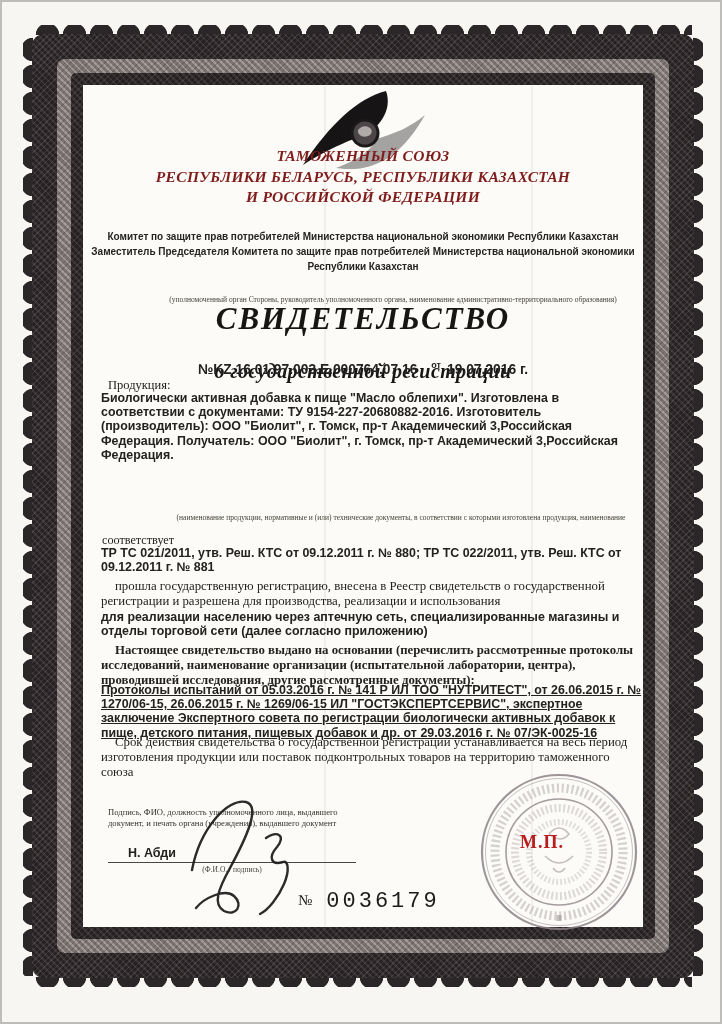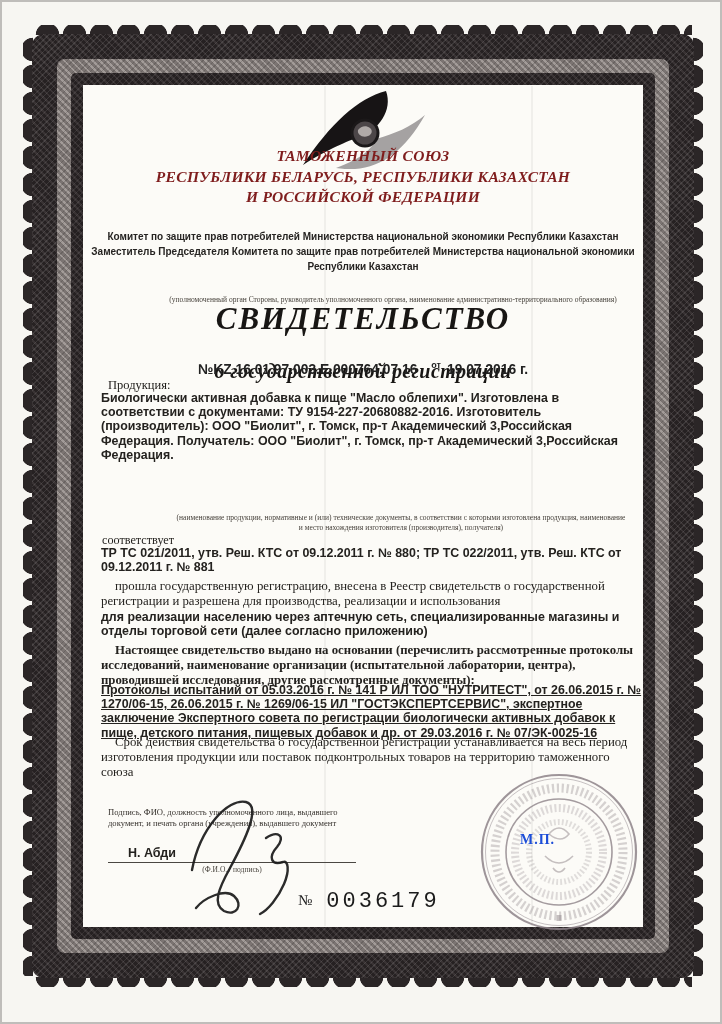--- a/index.html
+++ b/index.html
@@ -89,21 +89,21 @@
   .basis-text { top:641px;font-weight:bold; }
   .protocols-text { top:681px;text-decoration:underline; }
   .validity-text { top:733px; }
 
   .sig-caption { left:106px; top:805px; width:262px; font-size:8.6px; line-height:11px; color:#35312c; }
   .sig-name { left:106px; top:844px; font-size:12.5px; font-weight:bold; color:#23211e; font-family:"Liberation Sans", sans-serif;padding-left:20px; }
   .sig-line { left:106px; top:860px; width:248px; border-top:1px solid #4a4742; height:0; }
   .sig-line-caption { left:106px; top:863px; width:248px; text-align:center; font-size:7.5px; color:#46413b; }
   .signature-svg { left:168px; top:790px; }
   .stamp-svg { left:477px; top:770px; }
-  .stamp-label { left:518px; top:830px; font-size:14px; letter-spacing:1px; color:#1d4ed8; font-weight:bold; }
+  .stamp-label { left:518px; top:830px; font-size:18px; letter-spacing:1px; color:#b91c1c; font-weight:bold; }
   .serial { left:296px; top:887px; color:#1b1b1b; font-family:"Liberation Mono", "DejaVu Sans Mono", monospace; }
   .serial .no { font-size:15px; vertical-align:2px; margin-right:14px; font-family:"Liberation Serif", serif; }
   .serial .digits { font-size:22px; letter-spacing:3px; }
   .logo-svg { left:296px; top:87px; }
 </style>
 </head>
 <body>
 
 <div id="page">
 
@@ -147,21 +147,20 @@
 
   <div class="abs number-line center">
     <span>№</span><span>KZ.16.01.97.003.Е.000764.07.16</span><span class="prep">от</span><span>19.07.2016 г.</span>
   </div>
 
   <div class="abs product-label">Продукция:</div>
   <div class="abs body-sans product-text">Биологически активная добавка к пище "Масло облепихи". Изготовлена в соответствии с документами: ТУ 9154-227-20680882-2016. Изготовитель (производитель): ООО "Биолит", г. Томск, пр-т Академический 3,Российская Федерация.  Получатель: ООО "Биолит", г. Томск, пр-т Академический 3,Российская Федерация.</div>
 
   <div class="abs product-caption tiny-caption center">
     <div>(наименование продукции, нормативные и (или) технические документы, в соответствии с которыми изготовлена продукция, наименование</div>
-    <div>и место нахождения изготовителя (производителя), получателя)</div>
   </div>
 
   <div class="abs conforms-label">соответствует</div>
   <div class="abs body-sans conforms-text">ТР ТС 021/2011, утв. Реш. КТС от 09.12.2011 г. № 880; ТР ТС 022/2011, утв. Реш. КТС от 09.12.2011 г. № 881</div>
 
   <div class="abs body-serif registration-text indent">прошла государственную регистрацию, внесена в Реестр свидетельств о государственной регистрации и разрешена для производства, реализации и использования</div>
   <div class="abs body-sans sales-text">для реализации населению через аптечную сеть, специализированные магазины и отделы торговой сети (далее согласно приложению)</div>
   <div class="abs body-serif basis-text indent">Настоящее свидетельство выдано на основании (перечислить рассмотренные протоколы исследований, наименование организации  (испытательной лаборатории, центра), проводившей исследования, другие рассмотренные документы):</div>
   <div class="abs body-sans protocols-text">Протоколы испытаний от 05.03.2016 г. № 141 Р ИЛ ТОО "НУТРИТЕСТ", от 26.06.2015 г. № 1270/06-15, 26.06.2015 г. № 1269/06-15 ИЛ "ГОСТЭКСПЕРТСЕРВИС", экспертное заключение Экспертного совета по регистрации биологически активных добавок к пище, детского питания, пищевых добавок и др. от 29.03.2016 г. № 07/ЭК-0025-16</div>
   <div class="abs body-serif validity-text indent">Срок действия свидетельства о государственной регистрации устанавливается на весь период изготовления продукции или поставок подконтрольных товаров на территорию таможенного союза</div>

